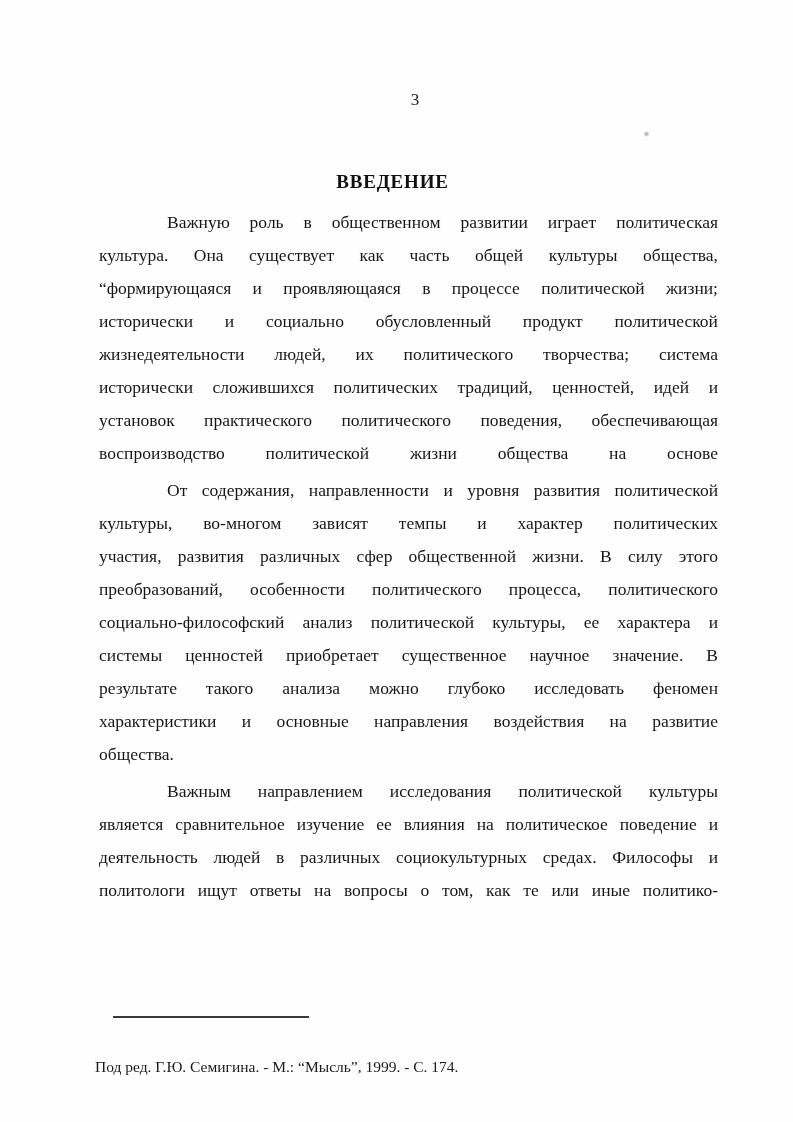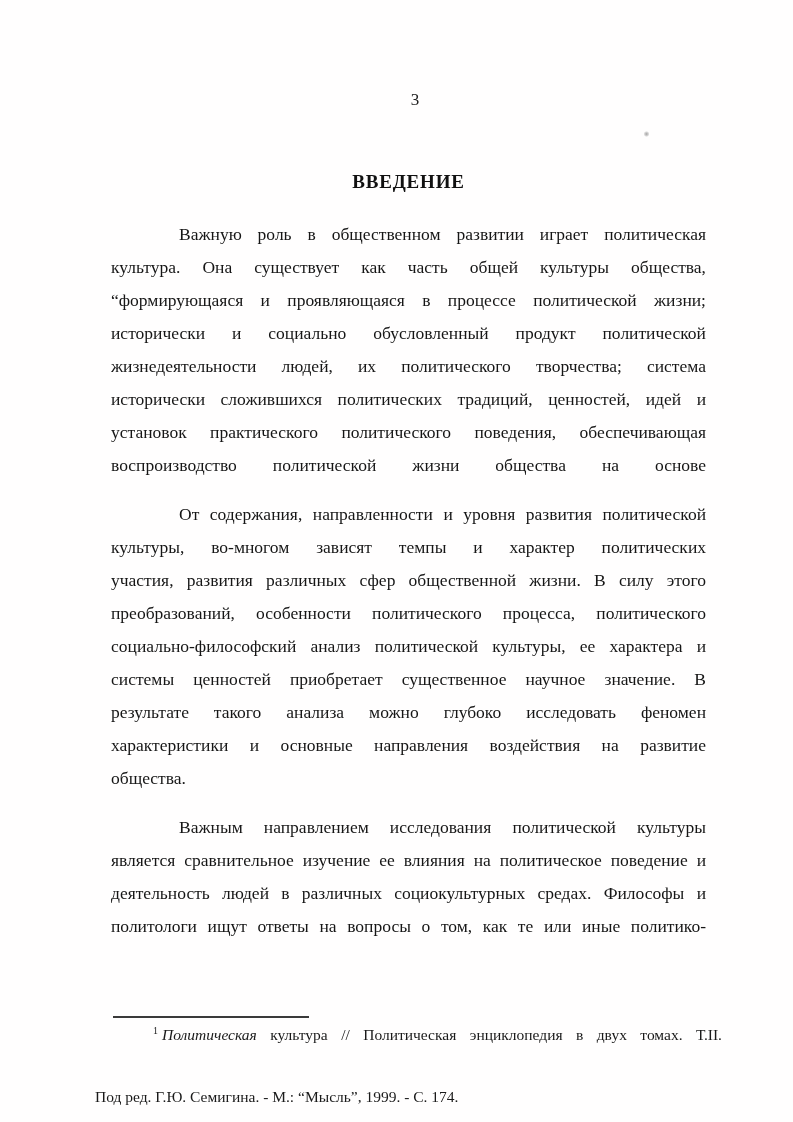--- a/index.html
+++ b/index.html
@@ -25,35 +25,35 @@
     position: absolute;
     left: 644px;
     top: 131px;
     width: 5px;
     height: 6px;
     background: radial-gradient(circle, rgba(90,90,90,0.55) 0%, rgba(120,120,120,0.25) 55%, rgba(255,255,255,0) 75%);
   }
   .heading {
     position: absolute;
     top: 158px;
-    left: 95px;
+    left: 79px;
     width: 627px;
     text-align: center;
     font-size: 19px;
     font-weight: bold;
     letter-spacing: 0.8px;
     color: #111;
   }
   .content {
     position: absolute;
     top: 202px;
     left: 95px;
     width: 627px;
   }
-  .para { margin: 16px; padding: 0; }
+  .para { margin: 4px; padding: 0; }
   .line {
     height: 33px;
     line-height: 33px;
     font-size: 17.5px;
     overflow: hidden;
     text-align: justify;
     text-align-last: justify;
     text-justify: inter-word;
     white-space: normal;
   }
@@ -139,17 +139,16 @@
       <div class="line indent">Важным направлением исследования политической культуры</div>
       <div class="line">является сравнительное изучение ее влияния на политическое поведение и</div>
       <div class="line">деятельность людей в различных социокультурных средах. Философы и</div>
       <div class="line">политологи ищут ответы на вопросы о том, как те или иные политико-</div>
     </div>
 
   </div>
 
   <div class="footnote">
     <hr class="fn-rule">
-    <div class="fn-line first"><sup>1</sup><span class="fn-italic">Политическая</span><span> культура // Политическая энциклопедия в двух томах. Т.II.</span></div>
     <div class="fn-line second">Под ред. Г.Ю. Семигина. - М.: “Мысль”, 1999. - С. 174.</div>
   </div>
 
 </div>
 
 </body></html>

